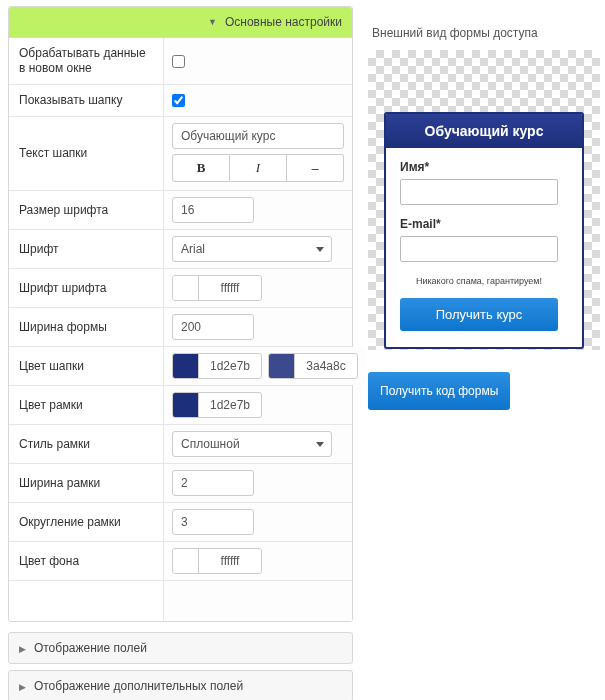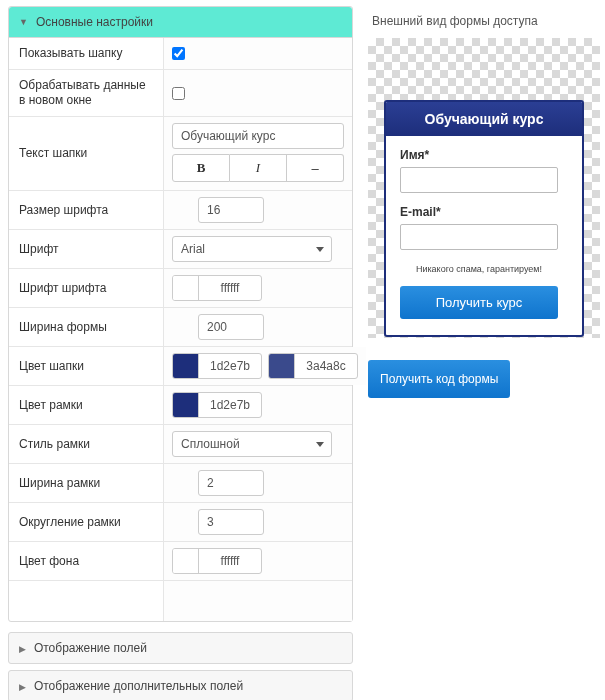--- a/index.html
+++ b/index.html
@@ -22,26 +22,27 @@
     position: absolute;
     left: 8px; top: 6px;
     width: 345px;
   }
   .panel {
     border: 1px solid #d8d8d8;
     border-radius: 3px;
     background: #fff;
   }
   .panel-header {
-    background: #5eead4;
+    background: #bef264;
     border-bottom: 1px solid #d8d8d8;
     padding: 8px 10px;
     font-size: 12px;
     color: #444;
     border-radius: 3px 3px 0 0;
+    text-align: right;
   }
   .panel-header .caret {
     display: inline-block;
     margin-right: 8px;
     font-size: 9px;
     color: #666;
     transform: translateY(-1px);
   }
   .rows { }
   .row {
@@ -80,21 +81,21 @@
     border: 1px solid #ccc;
     border-radius: 3px;
     height: 26px;
     padding: 2px 8px;
     font-size: 12px;
     font-family: "Liberation Sans", sans-serif;
     color: #555;
     background: #fff;
     outline: none;
   }
-  .w-narrow { width: 66px; margin-left: 26px; }
+  .w-narrow { width: 82px; }
   .w-wide { width: 100%; }
 
   input[type="checkbox"] {
     width: 13px; height: 13px; margin: 0;
   }
 
   .btn-group {
     display: flex;
     margin-top: 5px;
     gap: 0;
@@ -184,21 +185,21 @@
   .collapsed .caret-r {
     display: inline-block;
     margin-right: 8px;
     font-size: 9px;
     color: #777;
   }
 
   
   .right-panel {
     position: absolute;
-    left: 368px; top: 8px;
+    left: 368px; top: 20px;
     width: 232px;
   }
   .preview-header {
     padding: 6px 2px 10px 4px;
     font-size: 12px;
     color: #555;
   }
   .preview-box {
     width: 232px;
     height: 300px;
@@ -282,30 +283,30 @@
   <div class="left-panel">
 
     <div class="panel">
       <div class="panel-header">
         <span class="caret">▼</span><span>Основные настройки</span>
       </div>
 
       <div class="rows">
 
         <div class="row">
+          <div class="row-label two-line">Обрабатывать данные в новом окне</div>
+          <div class="row-field">
+            <input type="checkbox" style="">
+          </div>
+        </div>
+
+        <div class="row">
           <div class="row-label">Показывать шапку</div>
           <div class="row-field">
             <input type="checkbox" checked="" style="">
-          </div>
-        </div>
-
-        <div class="row">
-          <div class="row-label two-line">Обрабатывать данные в новом окне</div>
-          <div class="row-field">
-            <input type="checkbox" style="">
           </div>
         </div>
 
         <div class="row">
           <div class="row-label">Текст шапки</div>
           <div class="row-field stack">
             <input type="text" class="txt w-wide" value="Обучающий курс" style="">
             <div class="btn-group">
               <button class="fmt-btn b">B</button>
               <button class="fmt-btn i">I</button>

